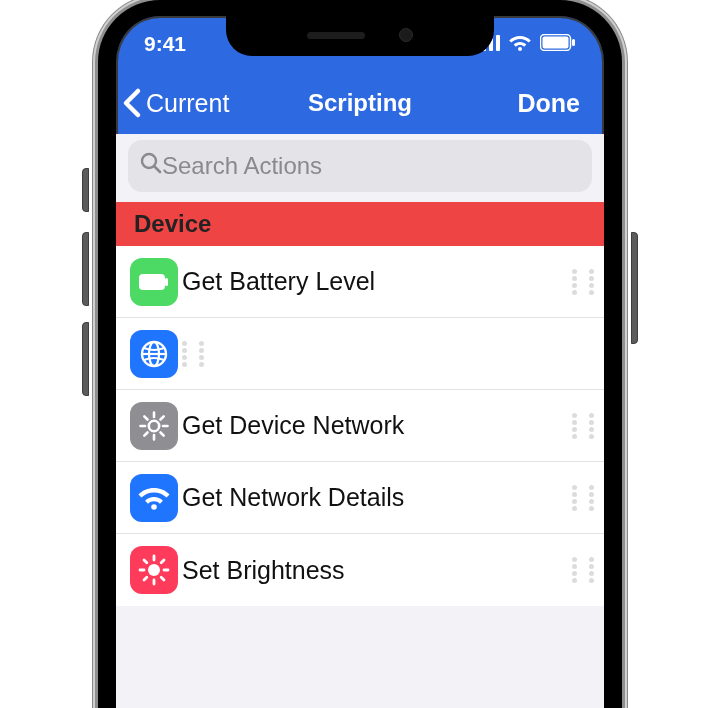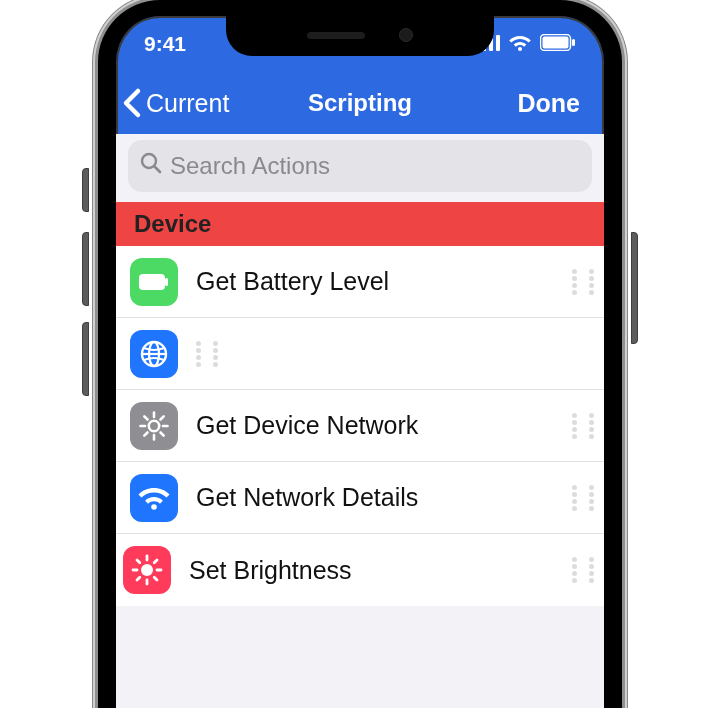--- a/index.html
+++ b/index.html
@@ -102,44 +102,43 @@
     .search-wrap {
       padding: 6px 12px 10px 12px;
     }
     .search-field {
       background: #e3e3e8;
       border-radius: 14px;
       height: 52px;
       display: flex;
       align-items: center;
       padding: 0 12px;
-      gap: 8px;
       color: #8a8a8e;
       font-size: 24px;
     }
     .search-field input {
       border: none; background: transparent; font-size: 24px;
       color: #333; flex: 1; outline: none;
     }
     .search-field input::placeholder { color: #8a8a8e; }
     .section-header {
       font-size: 24px; font-weight: 600; color: #222;
       padding: 8px 16px 8px 18px;
       background: #ef4444;
     }
     .list { background: #fff; }
     .list-item {
       display: flex; align-items: center;
       min-height: 72px;
       padding: 8px 10px 8px 14px;
-      gap: 18px;
+      gap: 4px;
       border-bottom: 1px solid #e2e2e6;
       position: relative;
     }
-    .list-item:last-child { border-bottom: none; padding-left: 7px; }
+    .list-item:last-child { border-bottom: none; }
     .action-icon {
       width: 48px; height: 48px; border-radius: 12px;
       display: flex; align-items: center; justify-content: center;
       flex-shrink: 0;
     }
     .action-title { font-size: 25px; color: #111; flex: 1; }
     .drag-handle {
       width: 22px; height: 34px;
       display: flex; flex-direction: column; justify-content: space-between;
       padding: 4px 0; opacity: .25;

